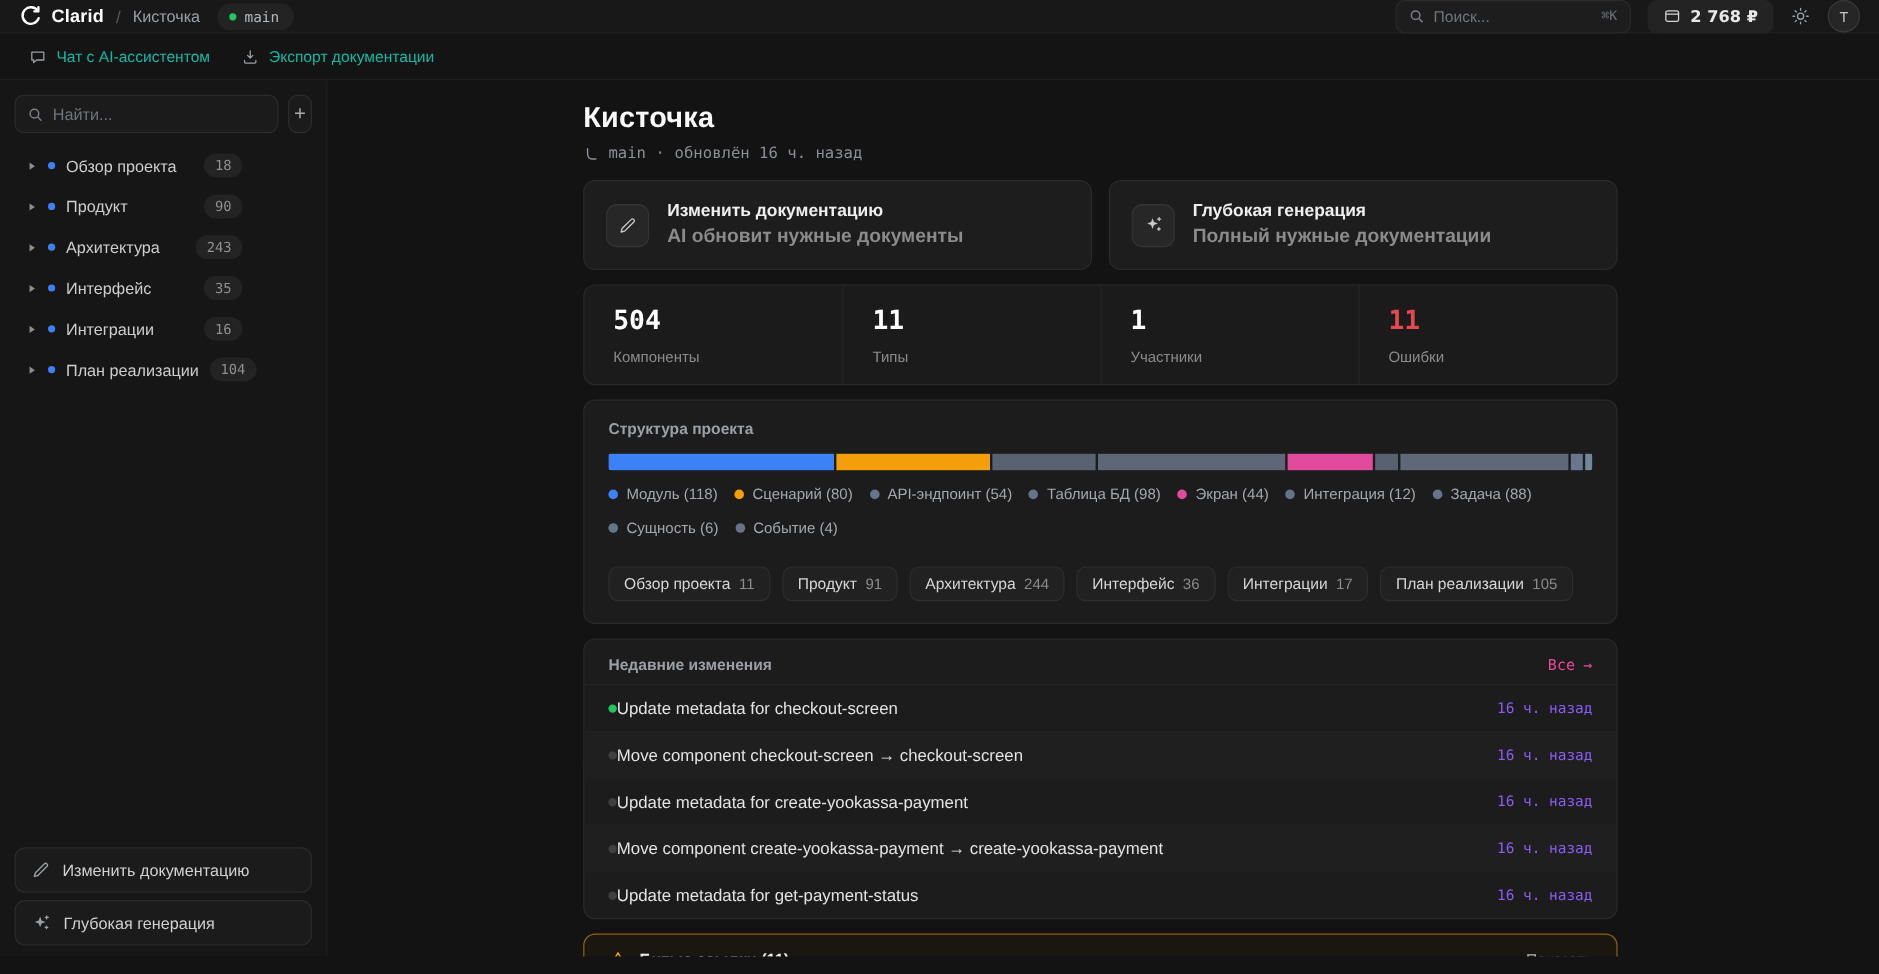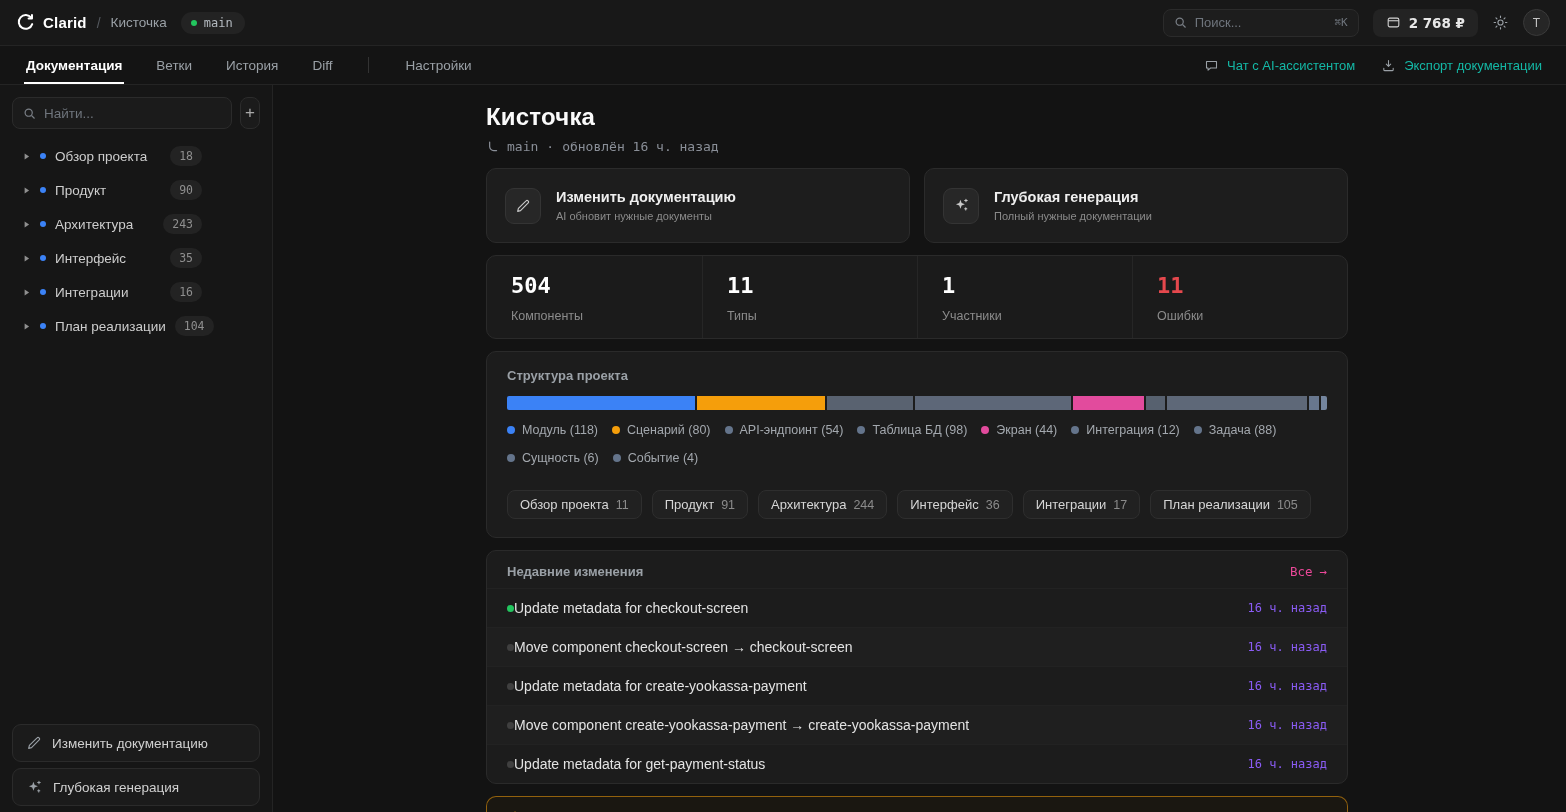--- a/index.html
+++ b/index.html
@@ -9,21 +9,21 @@
     font-family:"Liberation Sans", sans-serif;
     font-size:14px; -webkit-font-smoothing:antialiased;
   }
   .mono { font-family:"DejaVu Sans Mono", monospace; }
   .icon { display:inline-flex; align-items:center; justify-content:center; color:#9aa0a6; }
   .icon svg { display:block; }
   button { background:none; border:none; color:inherit; font:inherit; cursor:pointer; }
   input { background:none; border:none; outline:none; color:#d6d6d6; font:inherit; }
 
   
-  .topbar { height:46px; background:#181818; border-bottom:1px solid #242424;
+  .topbar { height:28px; background:#181818; border-bottom:1px solid #242424;
     display:flex; align-items:center; justify-content:space-between; padding:0 16px; }
   .tb-left { display:flex; align-items:center; gap:10px; }
   .logo { display:flex; align-items:center; gap:8px; }
   .logo-text { font-size:15px; font-weight:700; color:#fff; letter-spacing:.2px; }
   .crumb-sep { color:#55595f; font-size:14px; }
   .crumb-project { color:#9aa0a6; font-size:13.5px; }
   .branch-badge { display:flex; align-items:center; gap:7px; background:#232323;
     border-radius:999px; padding:4px 12px 4px 10px; margin-left:4px; }
   .branch-badge .bdot { width:6px; height:6px; border-radius:50%; background:#22c55e; }
   .branch-badge .blabel { font-size:12px; color:#b4bac0; }
@@ -79,21 +79,21 @@
   .card { background:#1c1c1c; border:1px solid #2a2a2a; border-radius:10px; }
   .card-title { font-size:13px; font-weight:600; color:#9aa0a6; }
 
   .action-cards { display:grid; grid-template-columns:1fr 1fr; gap:14px; margin-bottom:12px; }
   .action-card { background:#1d1d1d; border:1px solid #2b2b2b; border-radius:10px; height:75px;
     display:flex; align-items:center; gap:15px; padding:0 18px; text-align:left; }
   .tile { width:36px; height:36px; flex:none; background:#272727; border:1px solid #343434;
     border-radius:9px; display:flex; align-items:center; justify-content:center; color:#c9c9c9; }
   .ac-text { display:flex; flex-direction:column; gap:5px; }
   .ac-title { font-size:14.5px; font-weight:700; color:#efefef; }
-  .ac-sub { font-size:11px; color:#8b8b8b; }
+  .ac-sub { font-size:16px; color:#8b8b8b;font-weight:bold; }
 
   .stats { display:grid; grid-template-columns:1fr 1fr 1fr 1fr; margin-bottom:12px; background:#1b1b1b; }
   .stat-cell { padding:17px 24px 15px; }
   .stat-cell + .stat-cell { border-left:1px solid #262626; }
   .stat-value { font-size:22px; font-weight:700; color:#fff; }
   .stat-label { font-size:12.5px; color:#8b8b8b; margin-top:11px; }
 
   .structure { padding:16px 20px 18px; margin-bottom:12px; }
   .stackbar { display:flex; gap:2px; height:14px; margin-top:13px; border-radius:2px; overflow:hidden; }
   .seg { height:100%; }
@@ -171,28 +171,20 @@
           </svg>
       </span>
     </button>
     <button class="avatar">
       <span>T</span>
     </button>
   </div>
 </header>
 
 <nav class="tabbar">
-  <div class="tabs">
-      <button class="tab active">Документация</button>
-      <button class="tab">Ветки</button>
-      <button class="tab">История</button>
-      <button class="tab">Diff</button>
-      <span class="tab-divider"></span>
-      <button class="tab">Настройки</button>
-    </div>
   <div class="nav-actions">
       <button class="nav-action">
         <span class="icon">
           <svg width="15" height="15" viewBox="0 0 24 24" fill="none" stroke="currentColor" stroke-width="1.7" stroke-linejoin="round">
             <path d="M4 5.5h16v10.5H10.5L6.5 19.5v-3.5H4z"></path>
           </svg>
         </span>
         <span>Чат с AI-ассистентом</span>
       </button>
       <button class="nav-action">

